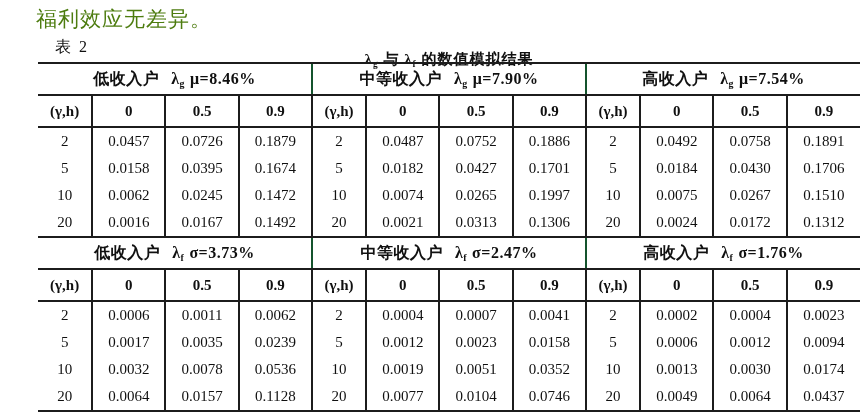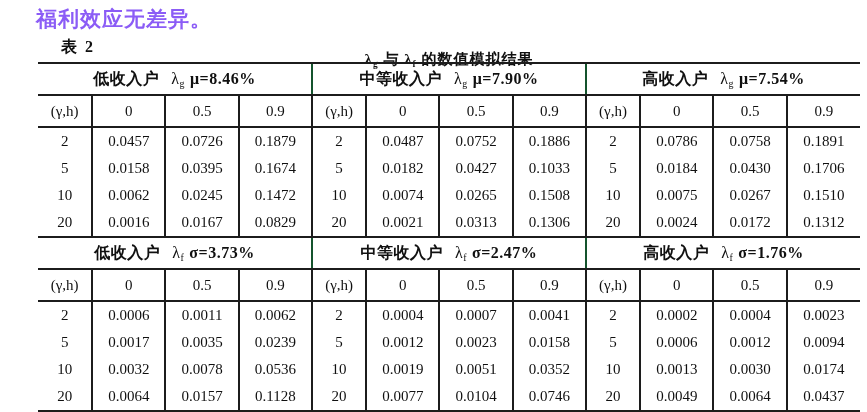--- a/index.html
+++ b/index.html
@@ -5,28 +5,28 @@
   html,body{margin:0;padding:0;}
   body{
     width:867px;height:412px;background:#ffffff;overflow:hidden;
     font-family:"Liberation Serif","DejaVu Serif",serif;
     color:#141414;
     -webkit-font-smoothing:antialiased;
   }
   .page{position:relative;width:867px;height:412px;background:#fff;}
   .intro{
     position:absolute;left:36px;top:5px;
-    font-size:21px;font-weight:700;letter-spacing:1px;color:#8b5cf6;
+    font-size:21px;font-weight:400;letter-spacing:1px;color:#4d7c0f;
   }
   .caption{
     position:absolute;left:38px;top:37px;width:822px;height:22px;
   }
   .tbl-label{
     position:absolute;left:17px;top:0;
-    font-size:16px;font-weight:700;letter-spacing:2px;color:#101010;margin-left:6px;
+    font-size:16px;font-weight:400;letter-spacing:2px;color:#101010;
   }
   .tbl-title{
     position:absolute;left:0;right:0;top:1px;text-align:center;
     font-size:15px;font-weight:700;color:#101010;letter-spacing:1px;margin-top:12px;
   }
   .tbl-title sub, .ghead sub{
     font-size:0.62em;vertical-align:-0.3em;line-height:0;
   }
   table.sim{
     position:absolute;left:38px;top:62px;width:822px;
@@ -36,29 +36,29 @@
   col.cg{width:6.6%;}
   col.cv{width:8.91%;}
   tr.ghead-row th{
     border-top:2px solid #1c1c1c;border-bottom:2px solid #1c1c1c;
     height:30px;font-size:16px;font-weight:700;text-align:center;
     padding:0;color:#101010;letter-spacing:0.5px;
   }
   tr.ghead-row th + th{border-left:2px solid #14532d;}
   tr.cols-row th{
     border-bottom:2px solid #1c1c1c;height:30px;
-    font-size:15px;font-weight:400;text-align:center;padding:0;color:#101010;
+    font-size:15px;font-weight:700;text-align:center;padding:0;color:#101010;
   }
   tr.cols-row th + th{border-left:2px solid #1c1c1c;}
   tr.data-row td{
     height:27px;font-size:15px;text-align:center;padding:0;color:#101010;
   }
   tr.data-row td + td{border-left:2px solid #1c1c1c;}
   .stat{margin-left:5px;}
-  .fml{margin-left:12px;font-weight:400;}
+  .fml{margin-left:12px;font-weight:700;}
 </style>
 </head>
 <body>
 
 <div class="page">
 
   <div class="intro">福利效应无差异。</div>
 
   <div class="caption">
     <span class="tbl-label">表 2</span>
@@ -104,57 +104,57 @@
     <tr class="data-row">
       <td>2</td>
       <td>0.0457</td>
       <td>0.0726</td>
       <td>0.1879</td>
       <td>2</td>
       <td>0.0487</td>
       <td>0.0752</td>
       <td>0.1886</td>
       <td>2</td>
-      <td>0.0786</td>
+      <td>0.0492</td>
       <td>0.0758</td>
       <td>0.1891</td>
     </tr>
     <tr class="data-row">
       <td>5</td>
       <td>0.0158</td>
       <td>0.0395</td>
       <td>0.1674</td>
       <td>5</td>
       <td>0.0182</td>
       <td>0.0427</td>
-      <td>0.1033</td>
+      <td>0.1701</td>
       <td>5</td>
       <td>0.0184</td>
       <td>0.0430</td>
       <td>0.1706</td>
     </tr>
     <tr class="data-row">
       <td>10</td>
       <td>0.0062</td>
       <td>0.0245</td>
       <td>0.1472</td>
       <td>10</td>
       <td>0.0074</td>
       <td>0.0265</td>
-      <td>0.1508</td>
+      <td>0.1997</td>
       <td>10</td>
       <td>0.0075</td>
       <td>0.0267</td>
       <td>0.1510</td>
     </tr>
     <tr class="data-row">
       <td>20</td>
       <td>0.0016</td>
       <td>0.0167</td>
-      <td>0.0829</td>
+      <td>0.1492</td>
       <td>20</td>
       <td>0.0021</td>
       <td>0.0313</td>
       <td>0.1306</td>
       <td>20</td>
       <td>0.0024</td>
       <td>0.0172</td>
       <td>0.1312</td>
     </tr>
 

